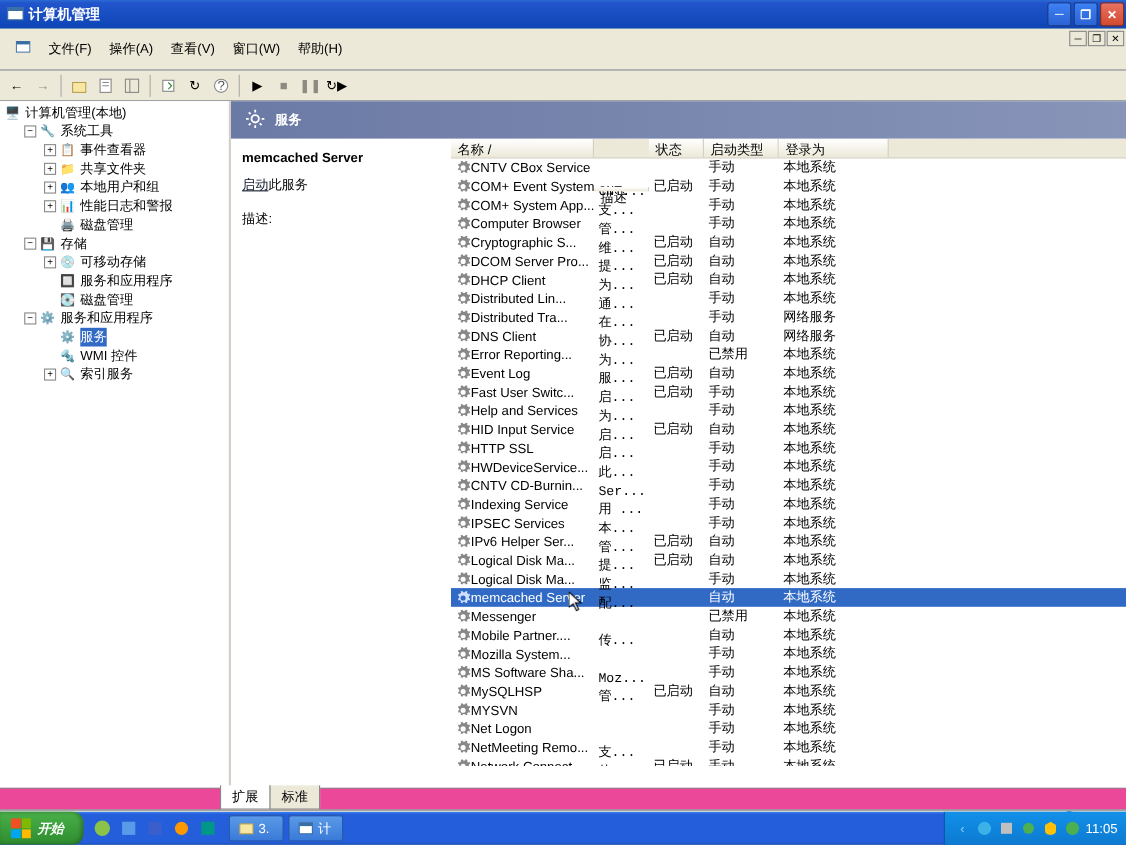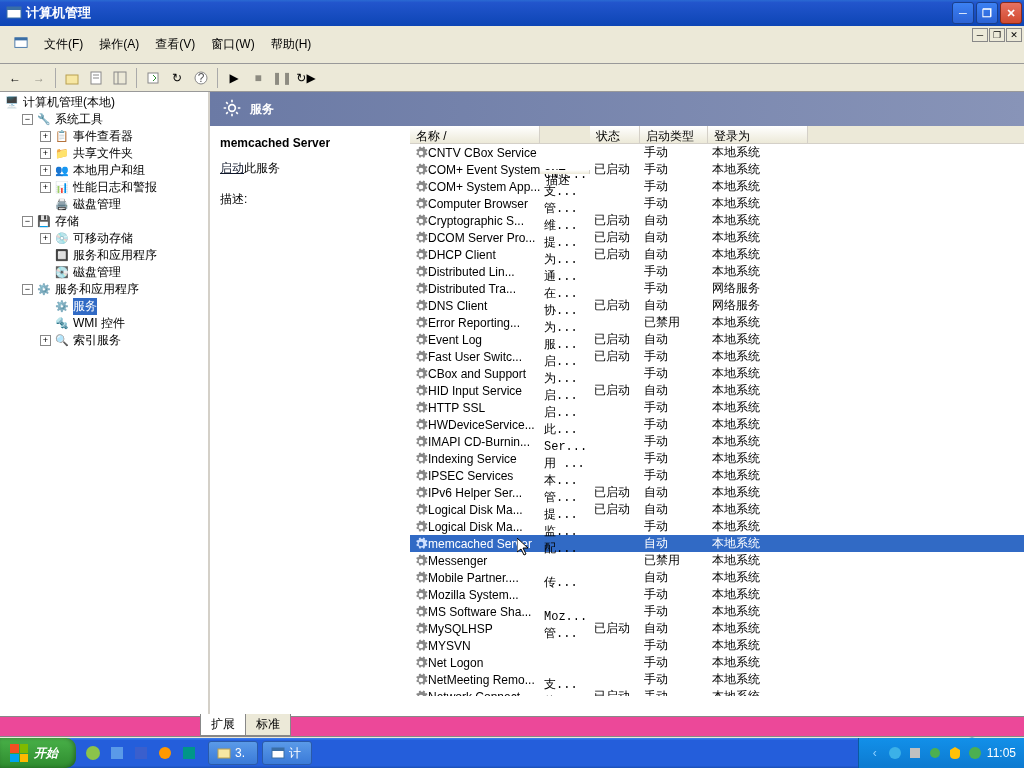--- a/index.html
+++ b/index.html
@@ -461,21 +461,21 @@
               <div class="cell col-desc">为...</div>
               <div class="cell col-stat">已启动</div>
               <div class="cell col-start">手动</div>
               <div class="cell col-logon">本地系统</div>
             </div>
             <div class="svc-row">
               <div class="cell col-name name-cell">
                 <span class="gear-ico"><svg class="gear-svg" width="14" height="14" viewBox="0 0 24 24">
                     <path d="M12 8a4 4 0 100 8 4 4 0 000-8zm9 4l2 1-1 3-2-1a8 8 0 01-2 2l1 2-3 1-1-2a8 8 0 01-3 0l-1 2-3-1 1-2a8 8 0 01-2-2l-2 1-1-3 2-1a8 8 0 010-3l-2-1 1-3 2 1a8 8 0 012-2l-1-2 3-1 1 2a8 8 0 013 0l1-2 3 1-1 2a8 8 0 012 2l2-1 1 3-2 1a8 8 0 010 3z"></path>
                   </svg></span>
-                <span>CBox and Support</span>
+                <span>Help and Services</span>
               </div>
               <div class="cell col-desc">启...</div>
               <div class="cell col-stat"></div>
               <div class="cell col-start">手动</div>
               <div class="cell col-logon">本地系统</div>
             </div>
             <div class="svc-row">
               <div class="cell col-name name-cell">
                 <span class="gear-ico"><svg class="gear-svg" width="14" height="14" viewBox="0 0 24 24">
                     <path d="M12 8a4 4 0 100 8 4 4 0 000-8zm9 4l2 1-1 3-2-1a8 8 0 01-2 2l1 2-3 1-1-2a8 8 0 01-3 0l-1 2-3-1 1-2a8 8 0 01-2-2l-2 1-1-3 2-1a8 8 0 010-3l-2-1 1-3 2 1a8 8 0 012-2l-1-2 3-1 1 2a8 8 0 013 0l1-2 3 1-1 2a8 8 0 012 2l2-1 1 3-2 1a8 8 0 010 3z"></path>
@@ -509,21 +509,21 @@
               <div class="cell col-desc">Ser...</div>
               <div class="cell col-stat"></div>
               <div class="cell col-start">手动</div>
               <div class="cell col-logon">本地系统</div>
             </div>
             <div class="svc-row">
               <div class="cell col-name name-cell">
                 <span class="gear-ico"><svg class="gear-svg" width="14" height="14" viewBox="0 0 24 24">
                     <path d="M12 8a4 4 0 100 8 4 4 0 000-8zm9 4l2 1-1 3-2-1a8 8 0 01-2 2l1 2-3 1-1-2a8 8 0 01-3 0l-1 2-3-1 1-2a8 8 0 01-2-2l-2 1-1-3 2-1a8 8 0 010-3l-2-1 1-3 2 1a8 8 0 012-2l-1-2 3-1 1 2a8 8 0 013 0l1-2 3 1-1 2a8 8 0 012 2l2-1 1 3-2 1a8 8 0 010 3z"></path>
                   </svg></span>
-                <span>IMAPI CD-Burnin...</span>
+                <span>CNTV CD-Burnin...</span>
               </div>
               <div class="cell col-desc">用 ...</div>
               <div class="cell col-stat"></div>
               <div class="cell col-start">手动</div>
               <div class="cell col-logon">本地系统</div>
             </div>
             <div class="svc-row">
               <div class="cell col-name name-cell">
                 <span class="gear-ico"><svg class="gear-svg" width="14" height="14" viewBox="0 0 24 24">
                     <path d="M12 8a4 4 0 100 8 4 4 0 000-8zm9 4l2 1-1 3-2-1a8 8 0 01-2 2l1 2-3 1-1-2a8 8 0 01-3 0l-1 2-3-1 1-2a8 8 0 01-2-2l-2 1-1-3 2-1a8 8 0 010-3l-2-1 1-3 2 1a8 8 0 012-2l-1-2 3-1 1 2a8 8 0 013 0l1-2 3 1-1 2a8 8 0 012 2l2-1 1 3-2 1a8 8 0 010 3z"></path>

